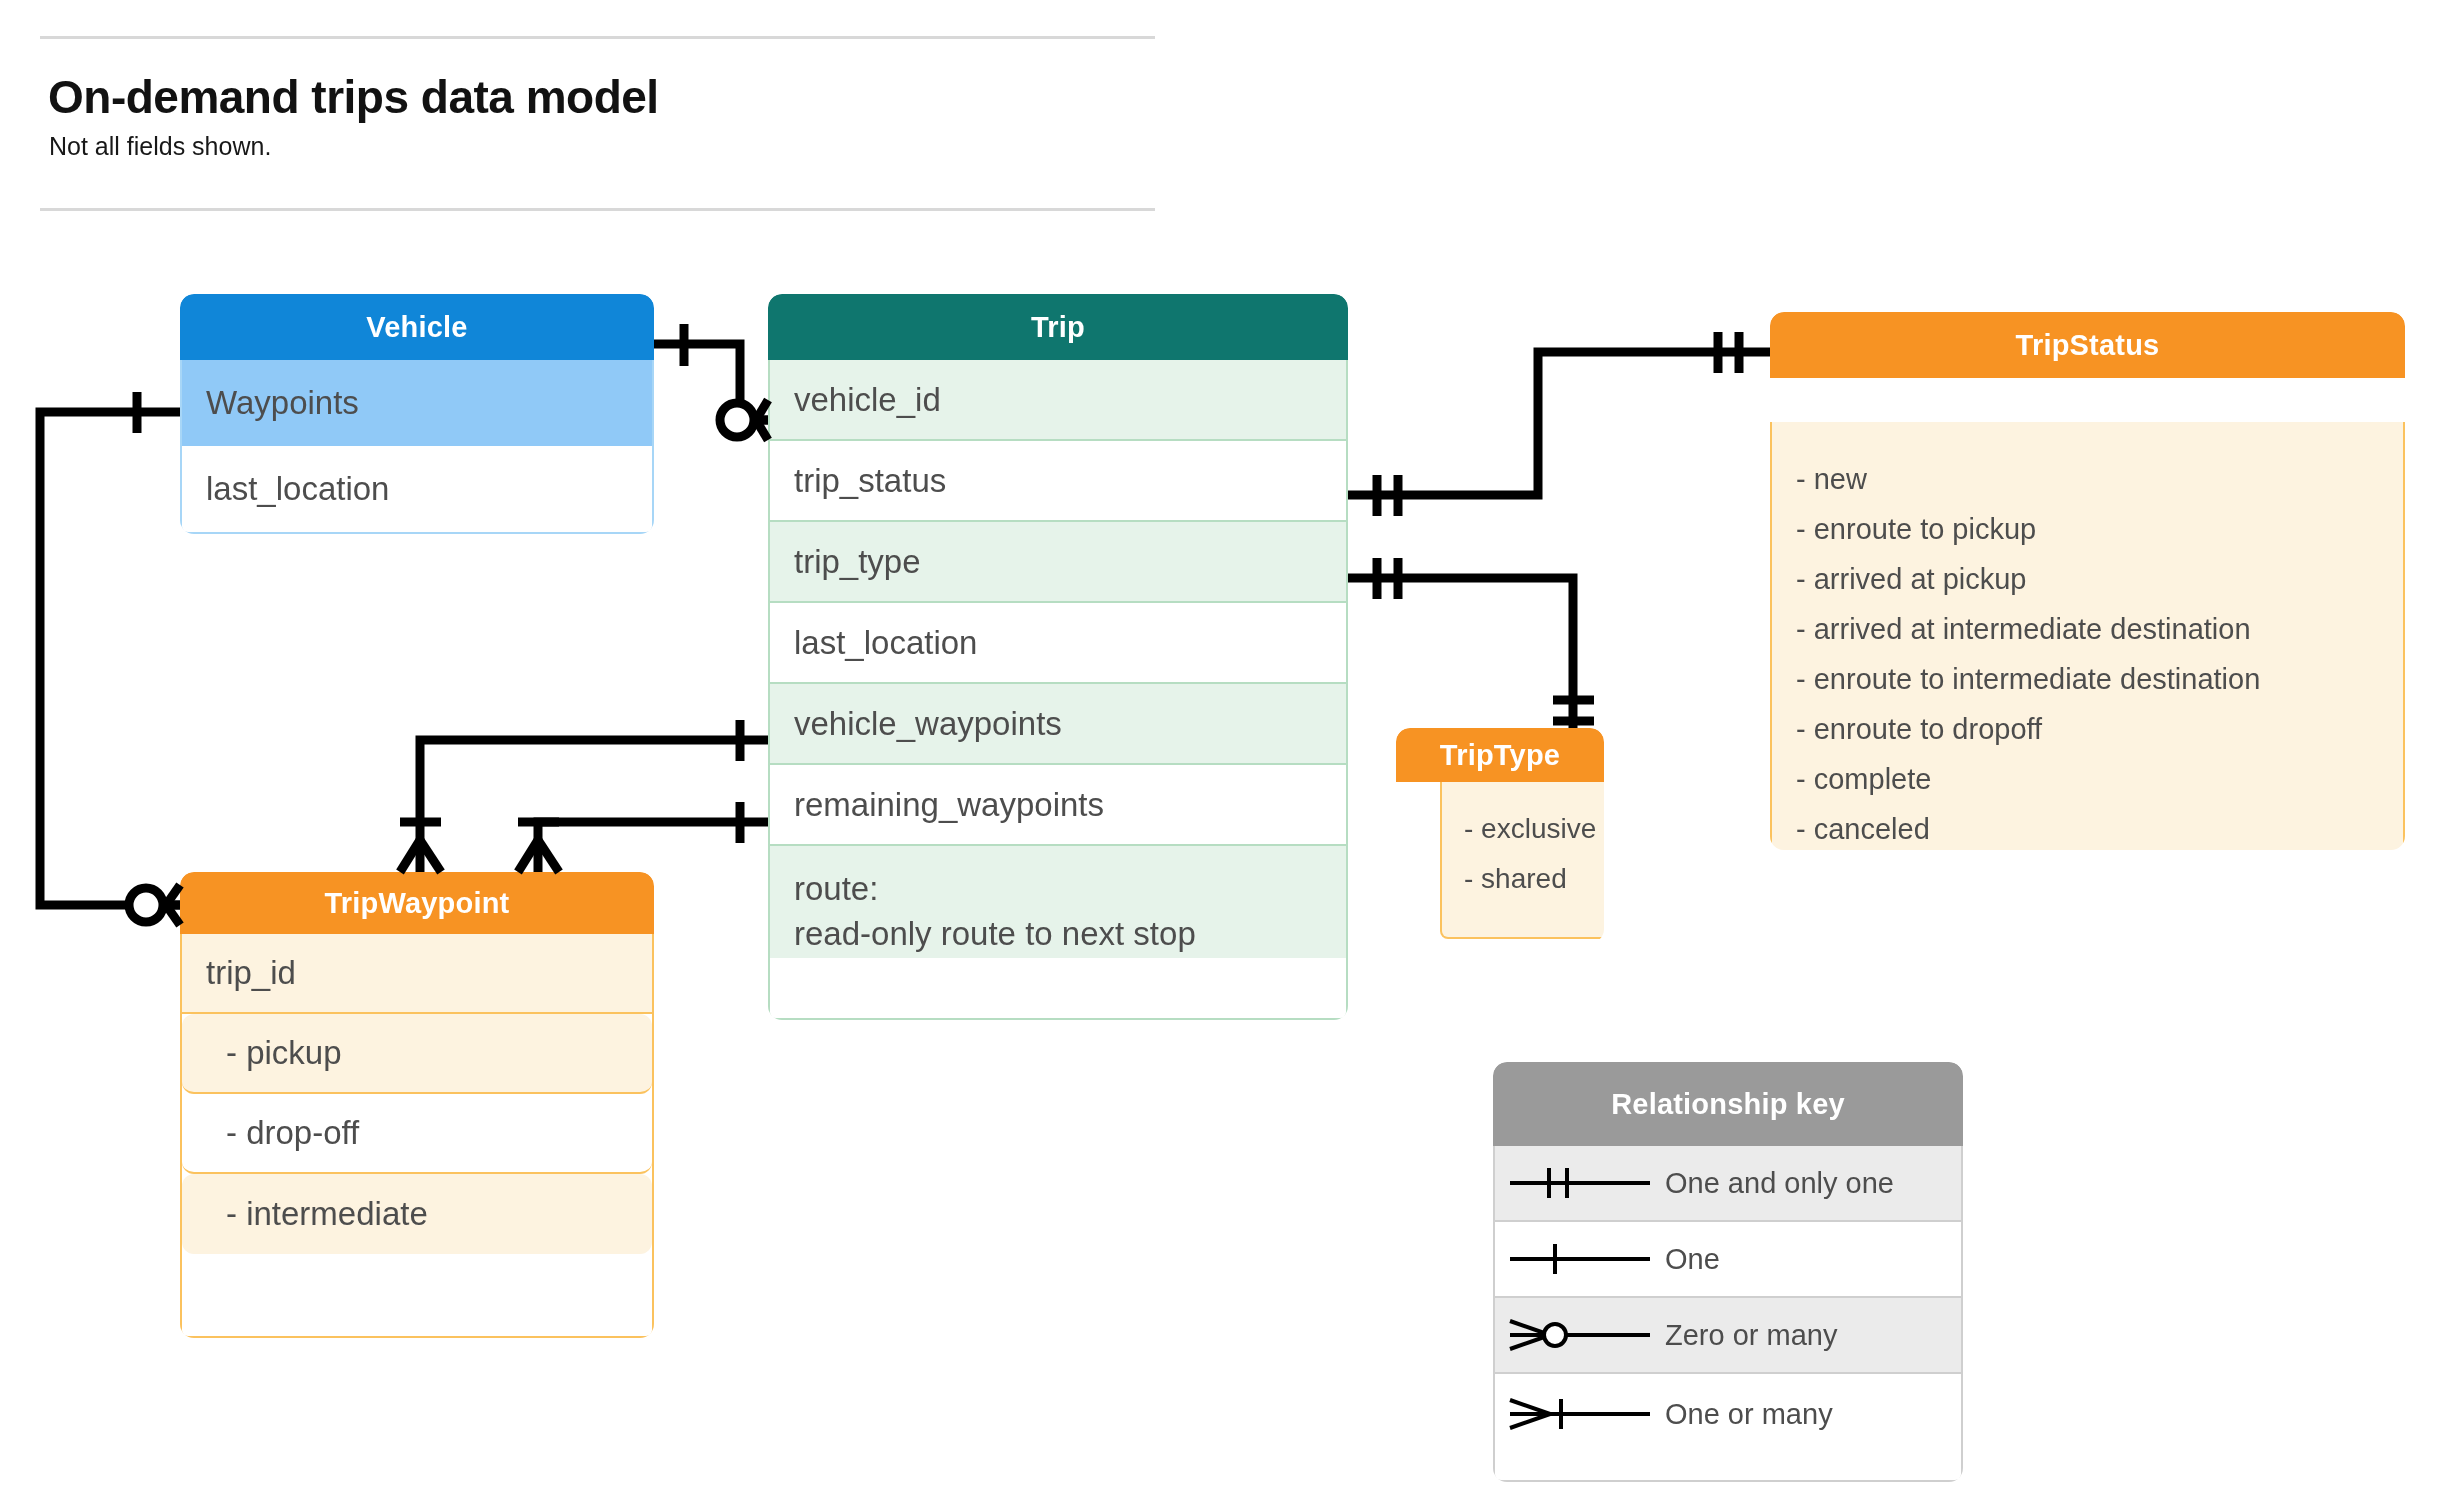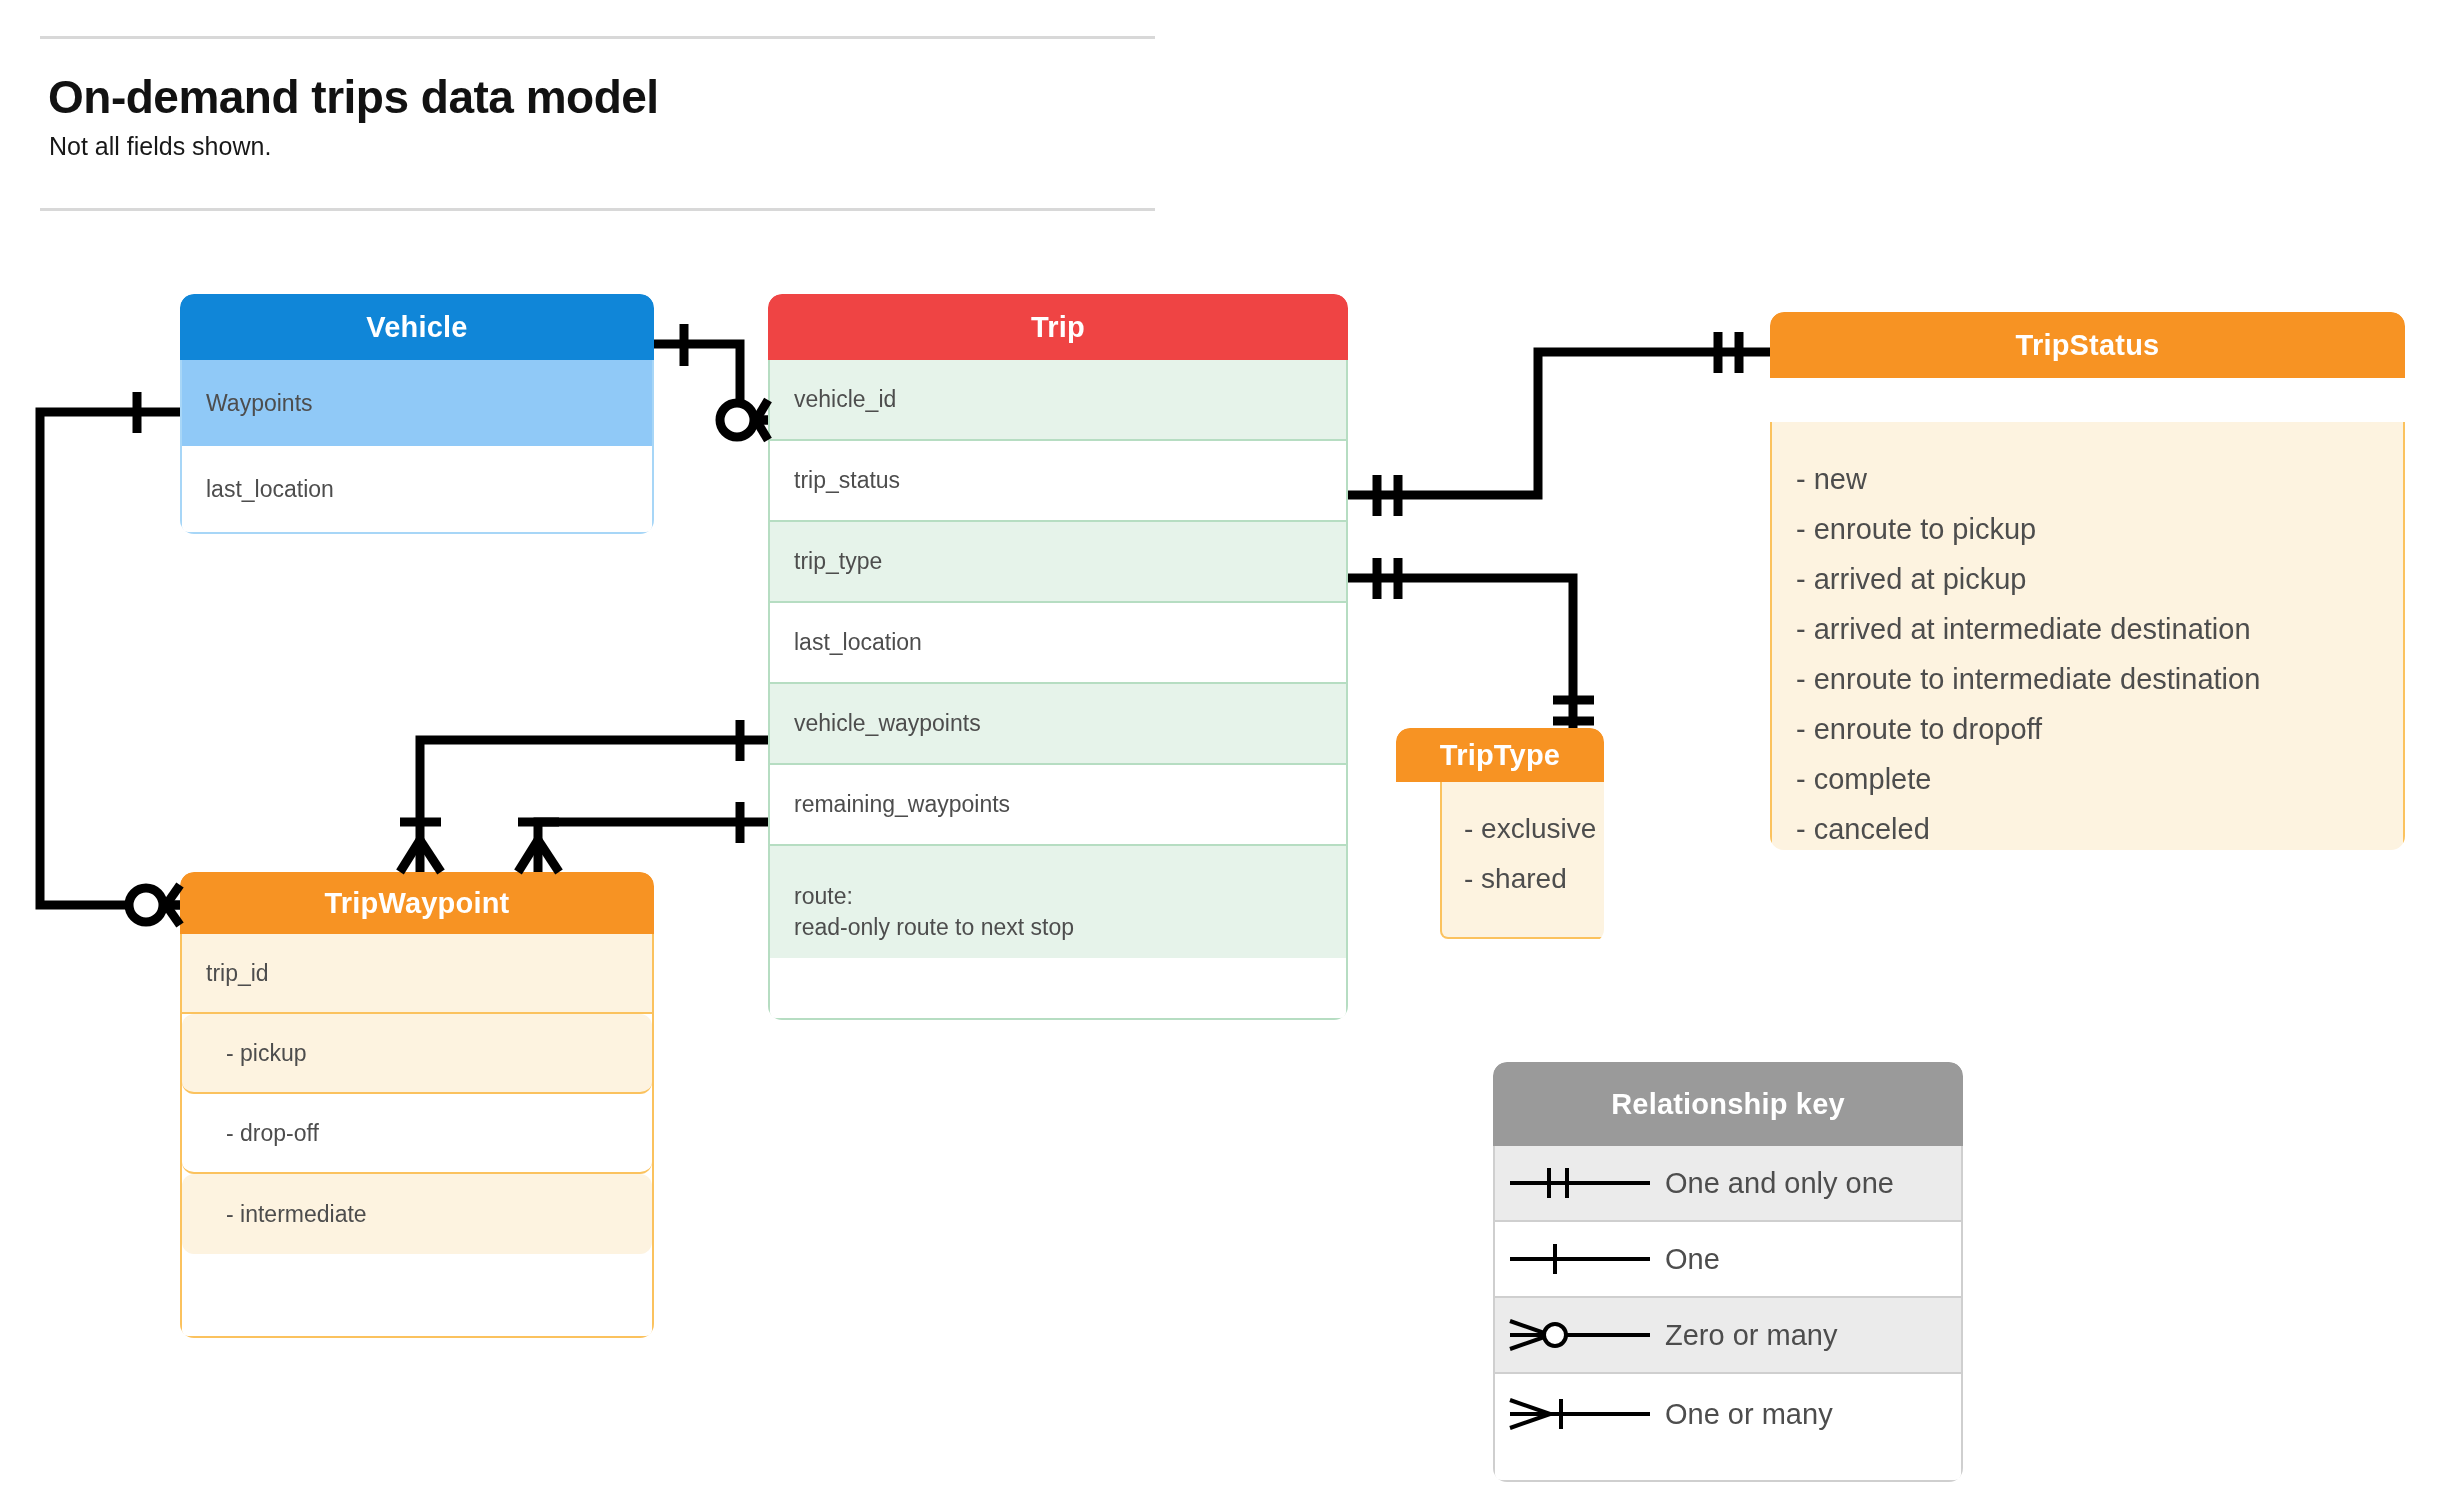--- a/index.html
+++ b/index.html
@@ -71,39 +71,39 @@
   }
   .entity-body {
     box-sizing: border-box;
     width: 100%;
   }
   .row {
     box-sizing: border-box;
     display: flex;
     align-items: center;
     padding-left: 24px;
-    font-size: 23px;
+    font-size: 33px;
     color: #4d4d4d;
     white-space: nowrap;
   }
 
   
   #vehicle {
     left: 180px; top: 294px; width: 474px; height: 240px;
   }
   #vehicle .entity-header { height: 66px; background: #1086d8; border-radius: 14px 14px 0 0; }
   #vehicle .entity-body  { border: 2px solid #a7d6f7; border-top: 0; border-radius: 0 0 8px 8px; background: #ffffff; height: 174px;}
   #vehicle .row { height: 86px; }
   #vehicle .row.alt { background: #90c9f7; }
 
   
   #trip {
     left: 768px; top: 294px; width: 580px; height: 726px;
   }
-  #trip .entity-header { height: 66px; background: #ef4444; border-radius: 14px 14px 0 0; }
+  #trip .entity-header { height: 66px; background: #0f766e; border-radius: 14px 14px 0 0; }
   #trip .entity-body { border: 2px solid #b6ddc2; border-top: 0; border-radius: 0 0 8px 8px; background:#ffffff; height: 660px;}
   #trip .row { height: 81px; border-bottom: 2px solid #b6ddc2; }
   #trip .row.alt { background: #e6f3ea; }
   #trip .row.tall { height: 112px; border-bottom: 0; align-items: flex-start; padding-top: 20px; flex-direction: column; justify-content: center;}
   #trip .row.tall div { line-height: 1.35; }
 
   
   #tripstatus {
     left: 1770px; top: 312px; width: 635px; height: 538px;
   }

